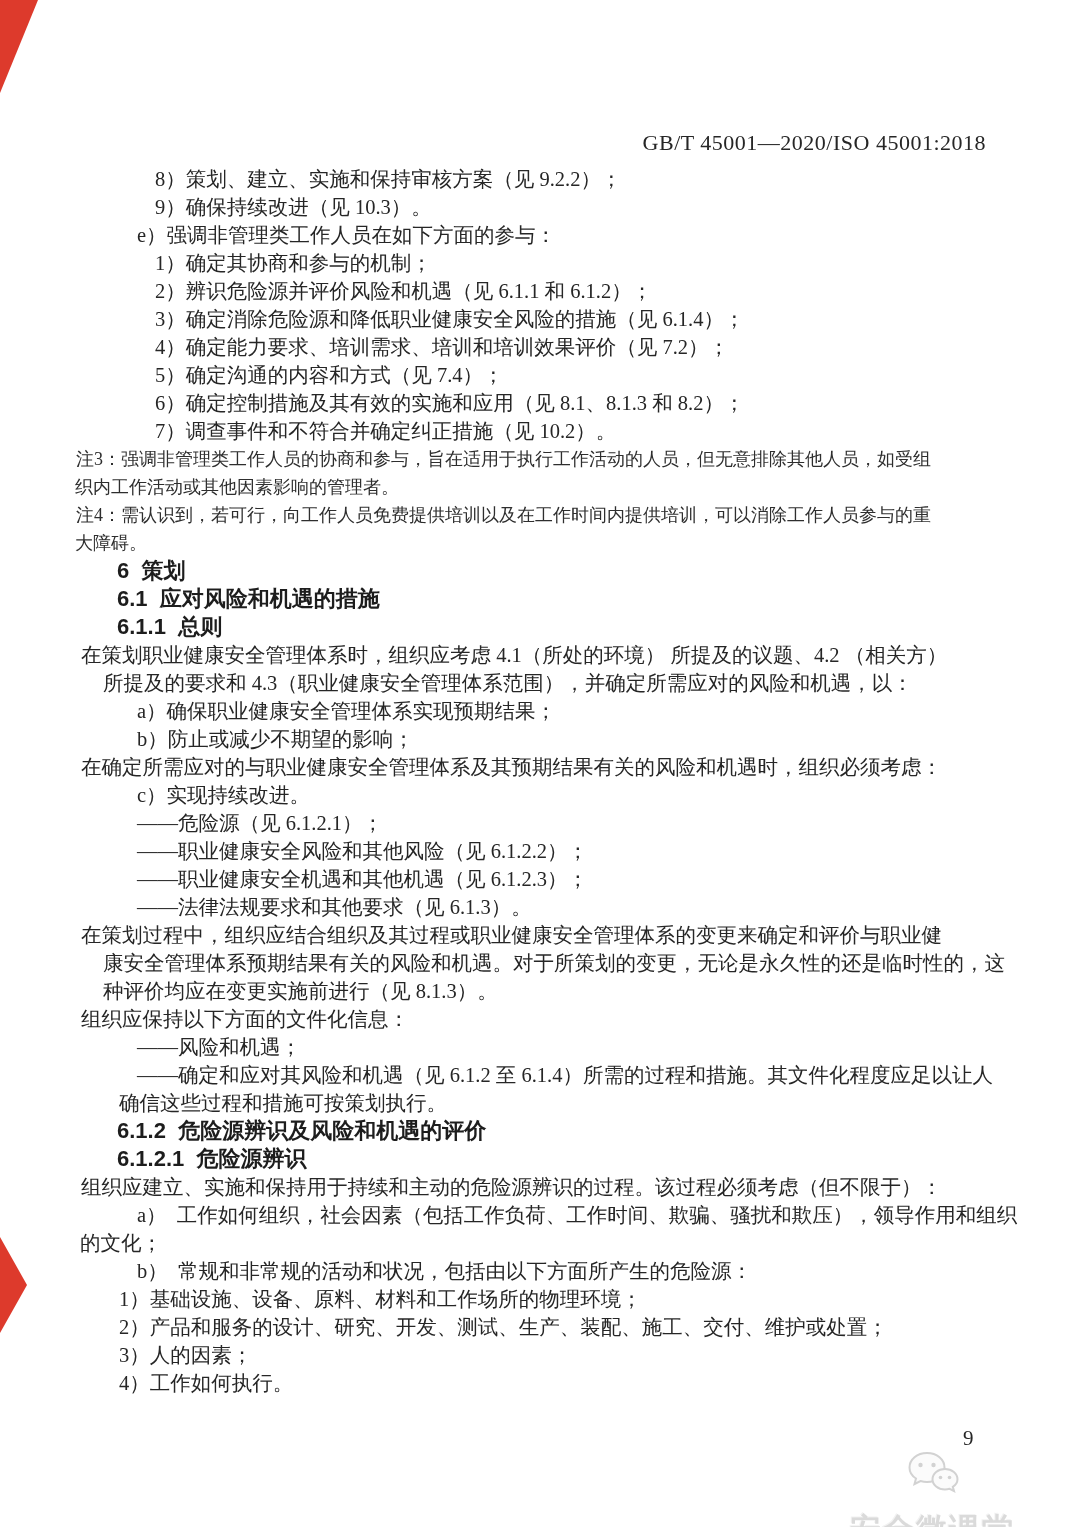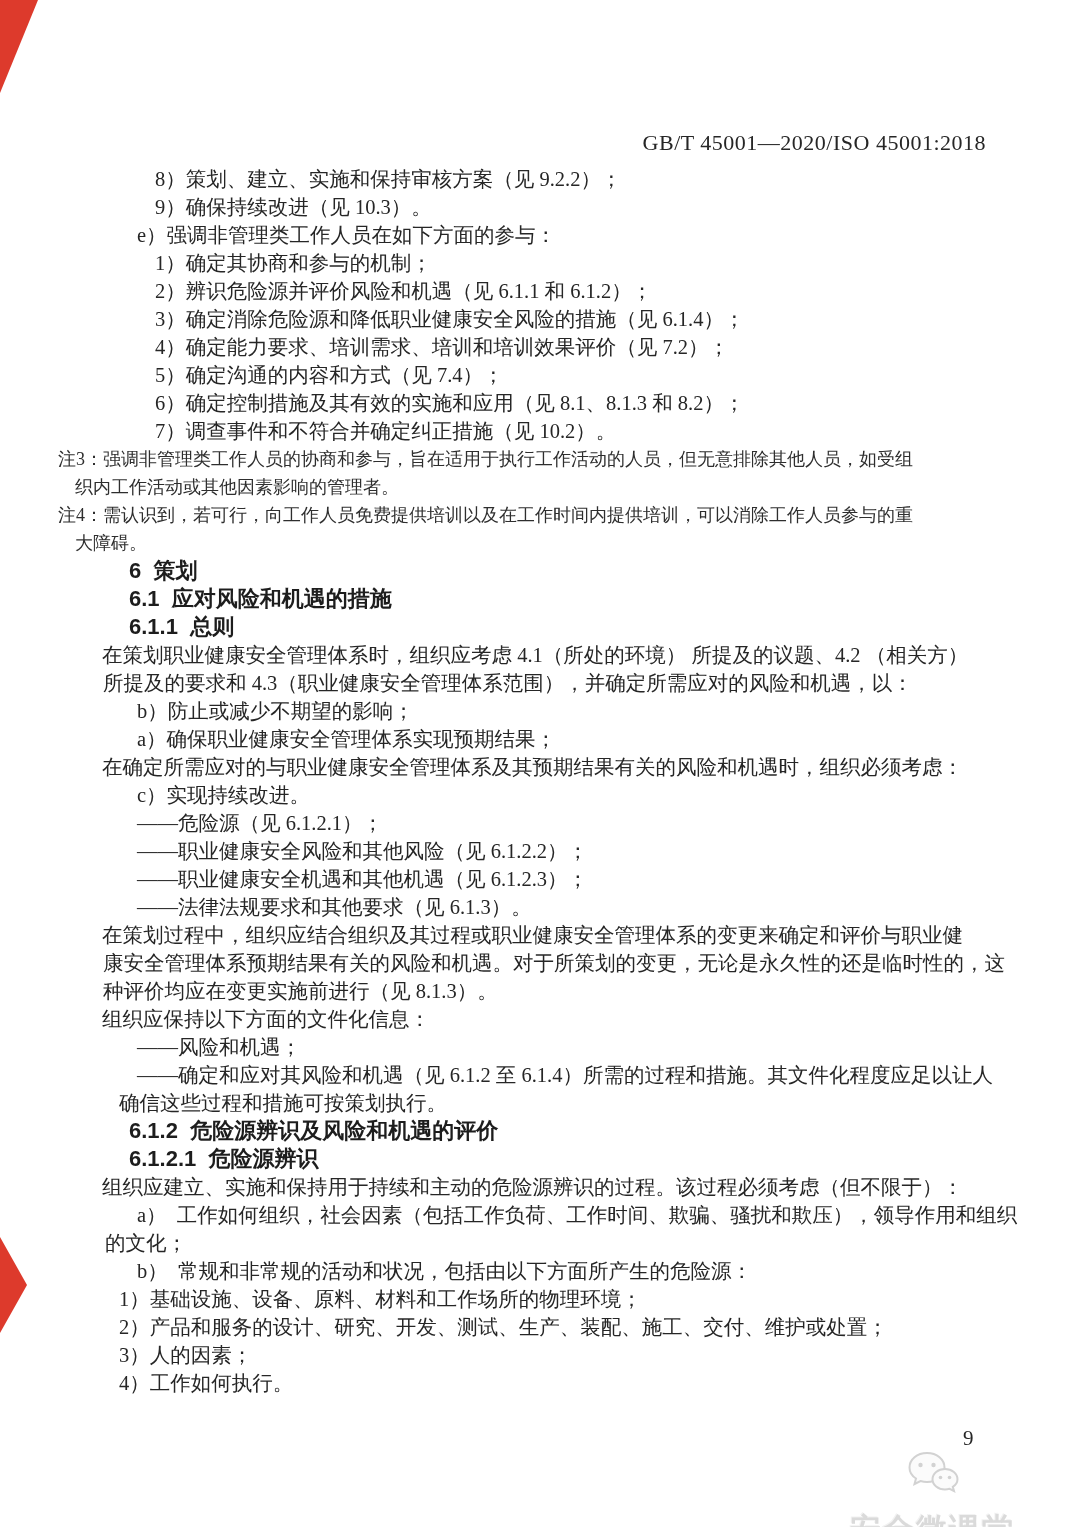--- a/index.html
+++ b/index.html
@@ -34,31 +34,31 @@
     position:absolute;top:165px;left:0;width:1080px;
   }
   .line{
     height:28px;line-height:28px;
     font-size:20.5px;
     white-space:pre;
   }
   .note{font-size:18px;color:#2e2e2e;}
   .h{
     font-family:"Liberation Sans","DejaVu Sans",sans-serif;
-    font-weight:bold;font-size:22px;color:#1d1d1d;margin-left:12px;
+    font-weight:bold;font-size:22px;color:#1d1d1d;
   }
   .px103{padding-left:103px;}
   .px117{padding-left:117px;}
   .px137{padding-left:137px;}
-  .px143{padding-left:58px;}
-  .px145{padding-left:102px;font-family:Liberation Serif, serif;}
+  .px143{padding-left:76px;}
+  .px145{padding-left:81px;font-family:Liberation Serif, serif;}
   .px155{padding-left:155px;}
   .px165{padding-left:119px;}
   .px174{padding-left:75px;}
-  .px178{padding-left:105px;}
+  .px178{padding-left:80px;}
   
   .page-number{
     position:absolute;top:1424px;left:963px;
     font-size:21px;line-height:28px;
   }
   .brand{
     position:absolute;top:1448px;left:850px;
     display:flex;align-items:center;gap:7px;
     color:#d6d6d6;
     flex-direction:column;
@@ -97,22 +97,22 @@
     <div class="line px155">7）调查事件和不符合并确定纠正措施（见 10.2）。</div>
     <div class="line px143 note">注3：强调非管理类工作人员的协商和参与，旨在适用于执行工作活动的人员，但无意排除其他人员，如受组</div>
     <div class="line px174 note">织内工作活动或其他因素影响的管理者。</div>
     <div class="line px143 note">注4：需认识到，若可行，向工作人员免费提供培训以及在工作时间内提供培训，可以消除工作人员参与的重</div>
     <div class="line px174 note">大障碍。</div>
     <div class="line px117 h">6  策划</div>
     <div class="line px117 h">6.1  应对风险和机遇的措施</div>
     <div class="line px117 h">6.1.1  总则</div>
     <div class="line px145">在策划职业健康安全管理体系时，组织应考虑 4.1（所处的环境） 所提及的议题、4.2 （相关方）</div>
     <div class="line px103">所提及的要求和 4.3（职业健康安全管理体系范围），并确定所需应对的风险和机遇，以：</div>
+    <div class="line px137">a）确保职业健康安全管理体系实现预期结果；</div>
     <div class="line px137">b）防止或减少不期望的影响；</div>
-    <div class="line px137">a）确保职业健康安全管理体系实现预期结果；</div>
     <div class="line px145">在确定所需应对的与职业健康安全管理体系及其预期结果有关的风险和机遇时，组织必须考虑：</div>
     <div class="line px137">c）实现持续改进。</div>
     <div class="line px137">——危险源（见 6.1.2.1）；</div>
     <div class="line px137">——职业健康安全风险和其他风险（见 6.1.2.2）；</div>
     <div class="line px137">——职业健康安全机遇和其他机遇（见 6.1.2.3）；</div>
     <div class="line px137">——法律法规要求和其他要求（见 6.1.3）。</div>
     <div class="line px145">在策划过程中，组织应结合组织及其过程或职业健康安全管理体系的变更来确定和评价与职业健</div>
     <div class="line px103">康安全管理体系预期结果有关的风险和机遇。对于所策划的变更，无论是永久性的还是临时性的，这</div>
     <div class="line px103">种评价均应在变更实施前进行（见 8.1.3）。</div>
     <div class="line px145">组织应保持以下方面的文件化信息：</div>

